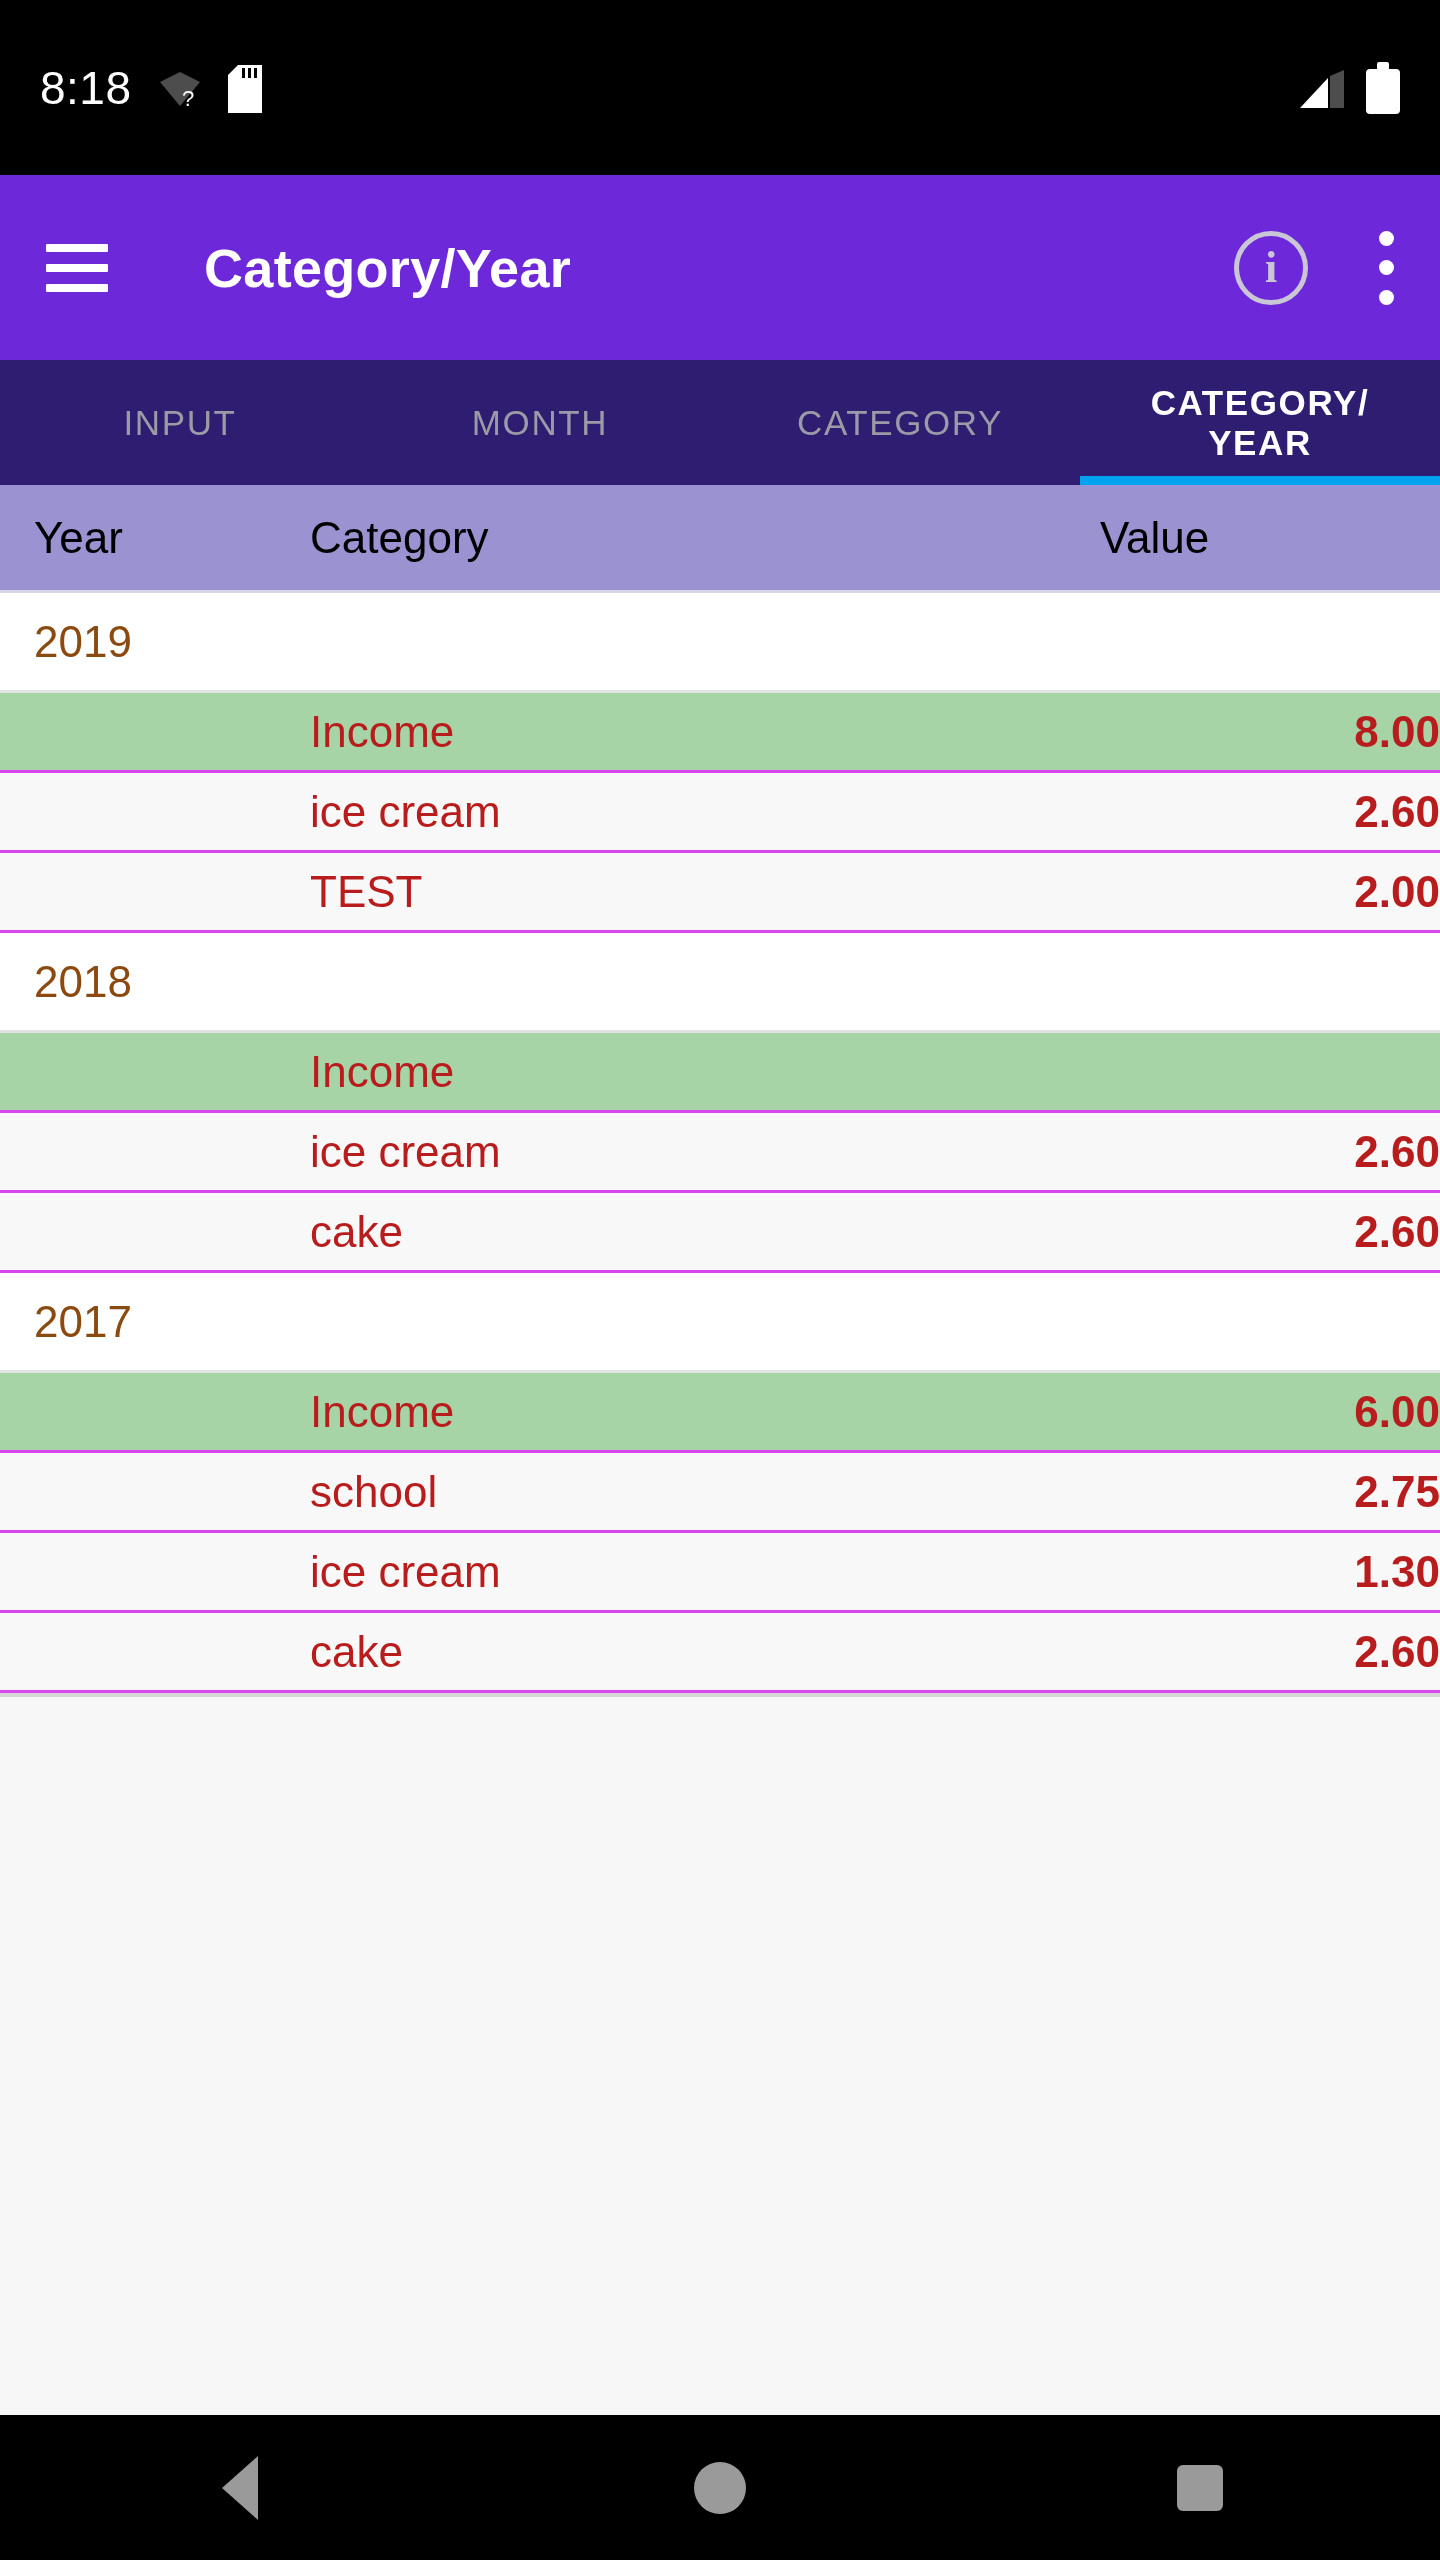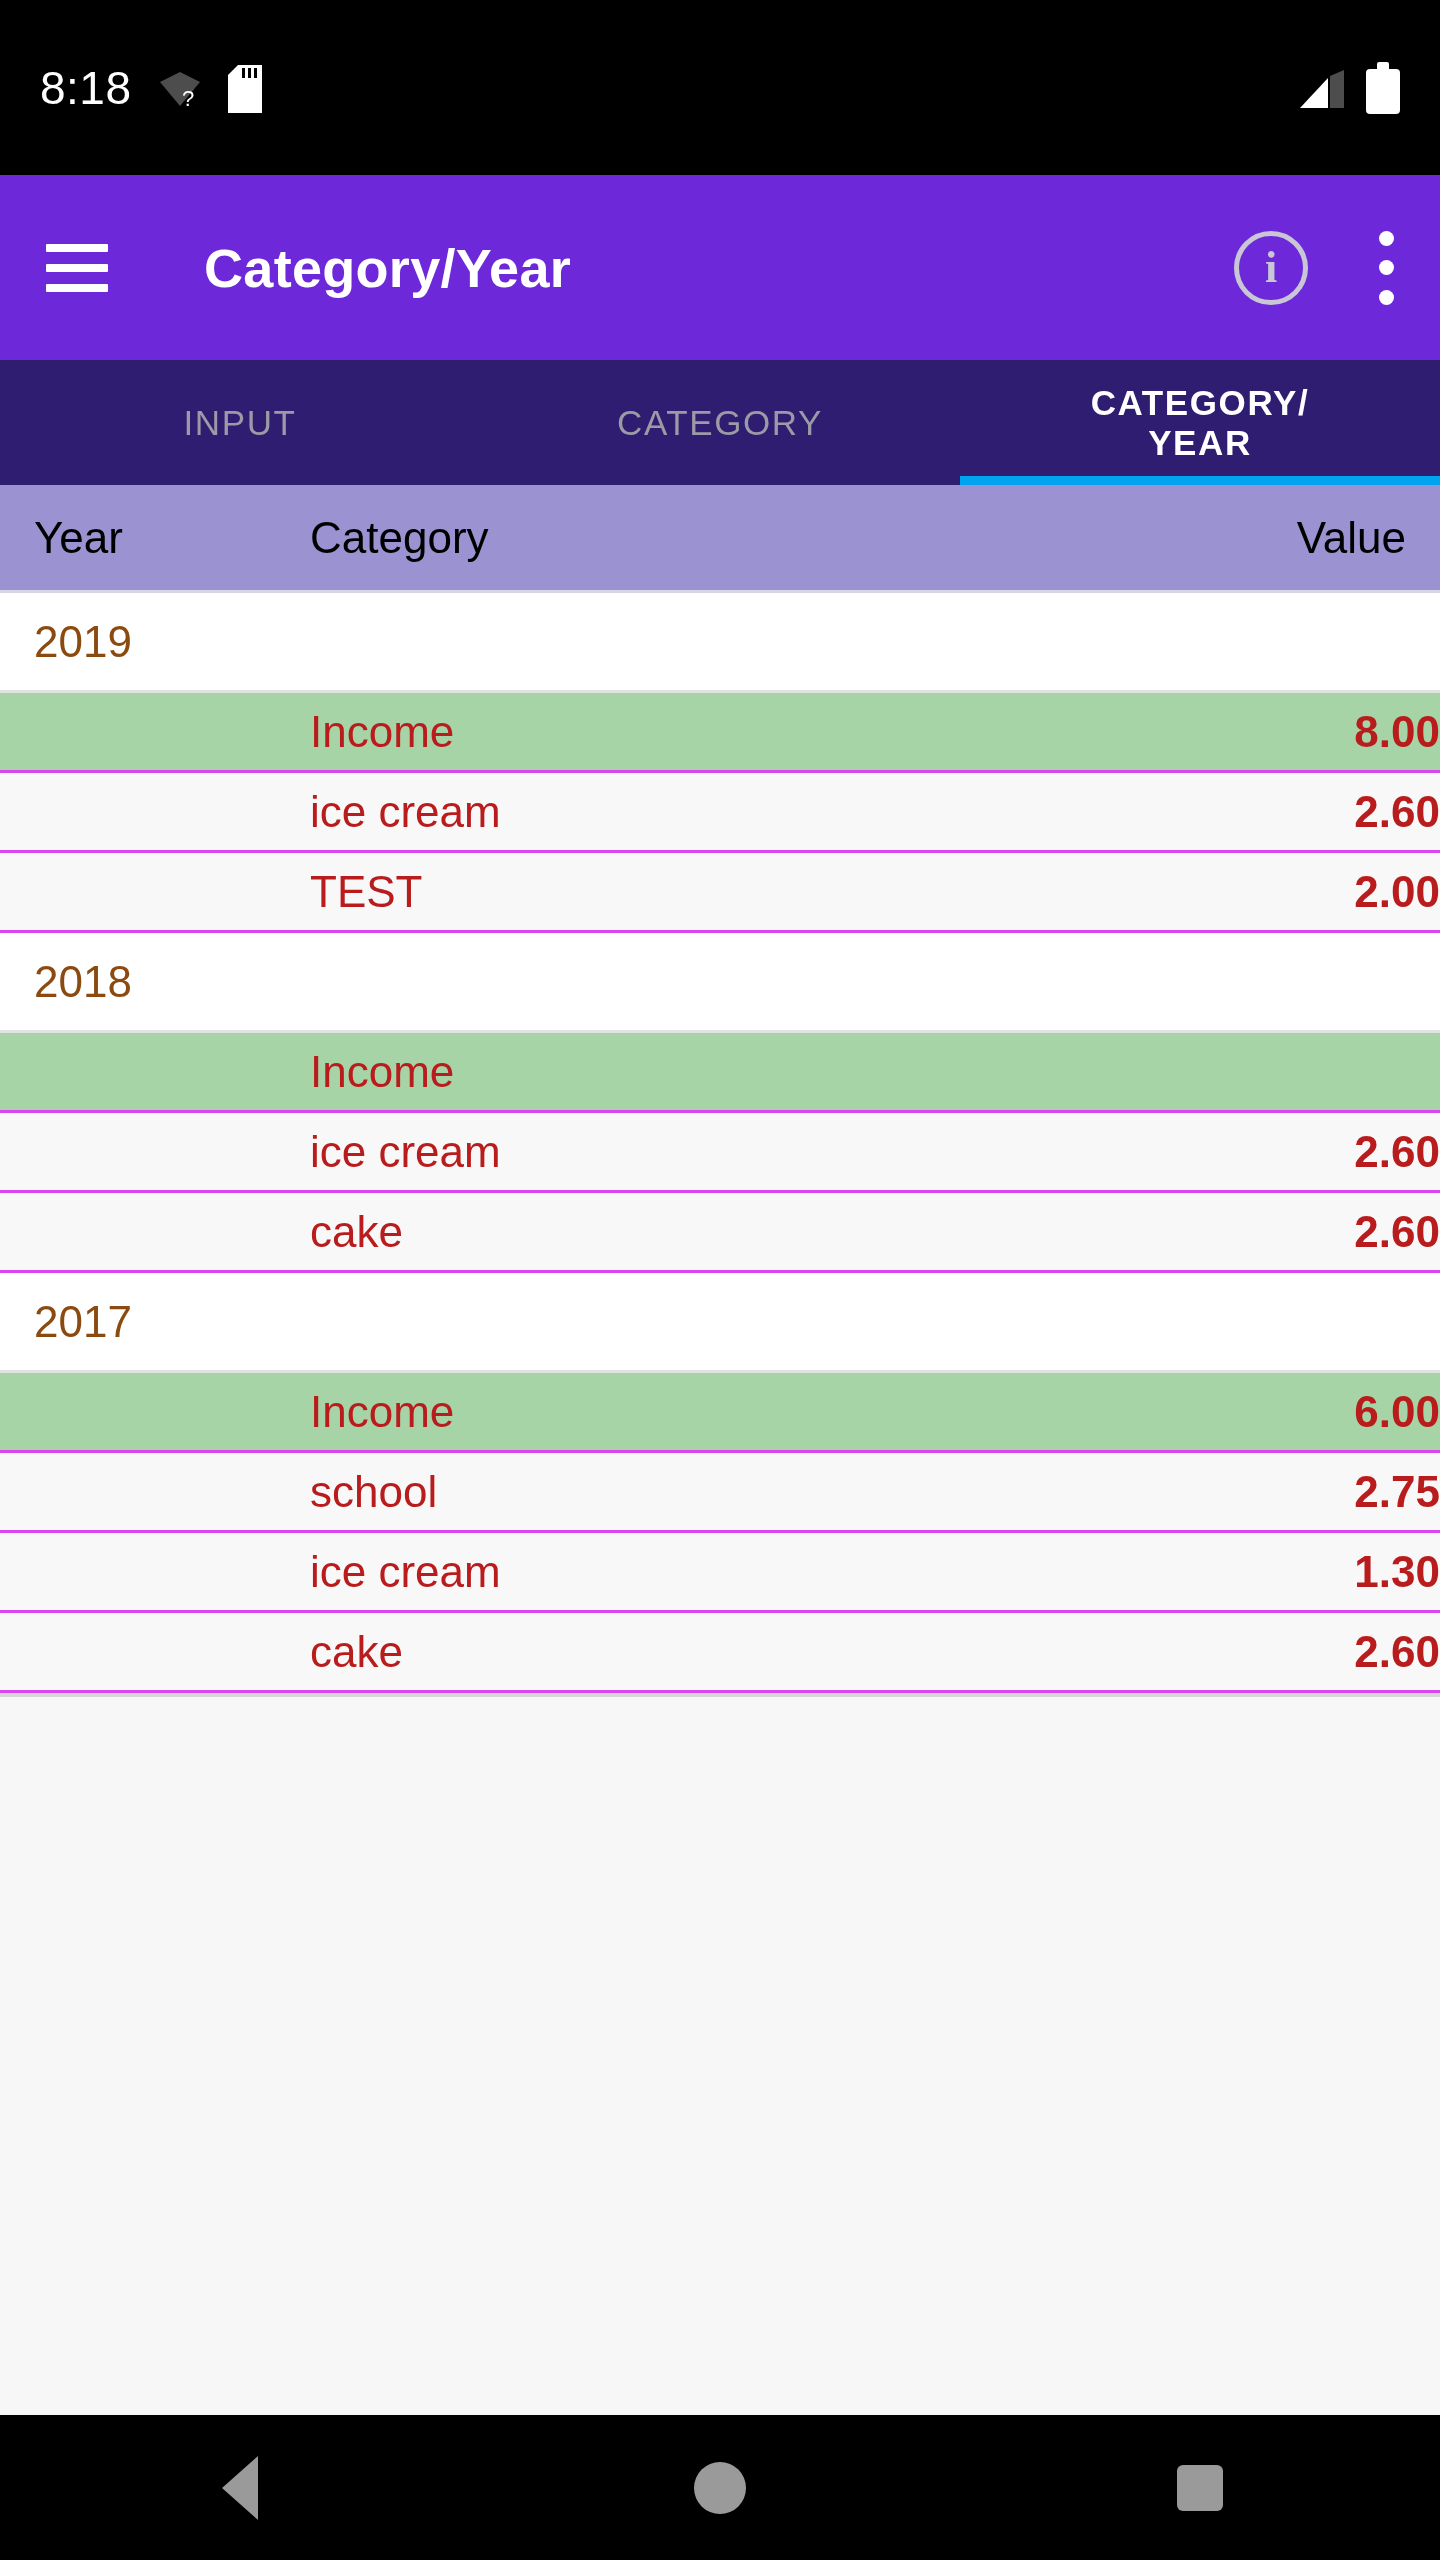--- a/index.html
+++ b/index.html
@@ -63,21 +63,21 @@
   }
 
   
   .table-head {
     flex:0 0 108px; height:108px; background:#9b93d1;
     display:flex; align-items:center; color:#000; font-size:44px;
     border-bottom:3px solid #d8d6e6;
   }
   .col-year   { width:310px; padding-left:34px; text-align:left; }
   .col-cat    { flex:1 1 auto; text-align:left; }
-  .col-val    { width:340px; padding-right:34px; text-align:right; }
+  .col-val    { width:340px; padding-right:34px; text-align:left; }
 
   
   .list { flex:1 1 auto; background:#f7f7f7; overflow:hidden; }
   .group-row {
     height:100px; background:#ffffff; display:flex; align-items:center;
     color:#8a4a10; font-size:44px; padding-left:34px; border-bottom:3px solid #e2e2e2;
   }
   .item-row {
     height:80px; display:flex; align-items:center; color:#b91c1c;
     font-size:44px; background:#f8f8f8; border-bottom:3px solid #d946ef;
@@ -153,20 +153,23 @@
           <i></i>
       </div>
     </div>
   </div>
 
   <div class="tab-bar">
     <div class="tab">
       <span>INPUT</span>
     </div>
     <div class="tab">
+      <span>MONTH</span>
+    </div>
+    <div class="tab">
       <span>CATEGORY</span>
     </div>
     <div class="tab active">
       <span style="white-space:pre-line;">CATEGORY/
 YEAR</span>
     </div>
   </div>
 
   <div class="table-head">
     <div class="col-year">Year</div>

